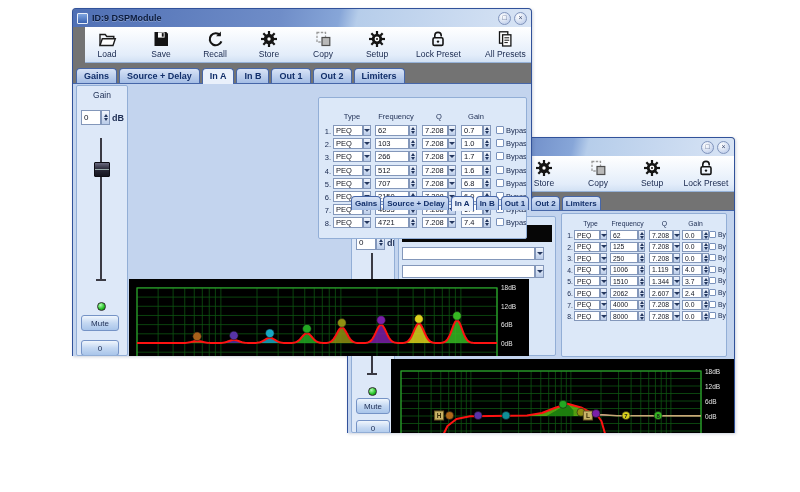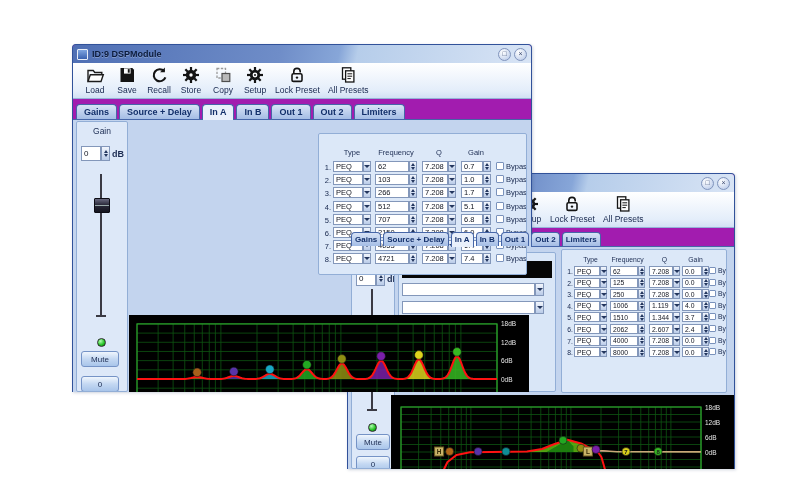--- a/index.html
+++ b/index.html
@@ -1,29 +1,29 @@
 <!DOCTYPE html>
 <html><head>
 <meta charset="utf-8">
 <style>
   html,body{margin:0;padding:0;background:#fff;font-family:"Liberation Sans",sans-serif;}
   #canvas{position:relative;width:800px;height:492px;background:#fff;overflow:hidden;}
   .win{position:absolute;overflow:hidden;border:1px solid #31529a;border-bottom:none;
-       border-radius:4px 4px 0 0;background:#a21caf;box-shadow:1px 1px 3px rgba(60,80,120,.25);margin-top:36px;}
+       border-radius:4px 4px 0 0;background:#737373;box-shadow:1px 1px 3px rgba(60,80,120,.25);}
   .titlebar{position:absolute;left:0;top:0;right:0;display:flex;align-items:center;
        background:linear-gradient(103deg,#4f6fb4 0%,#6f8dc8 45%,#87a6d8 58%,#b6cdea 62%,#d8e4f5 100%);}
   .app-icon{width:9px;height:9px;margin-left:4px;background:linear-gradient(#7fa5e0,#3a62b0);
        border:1px solid #e8eef8;border-radius:1px;flex:none;}
   .title-text{font-size:9px;font-weight:bold;color:#0b1b3c;margin-left:4px;white-space:nowrap;
        text-shadow:0 1px 0 rgba(255,255,255,.25);}
   .tb-btns{margin-left:auto;margin-right:4px;display:flex;gap:3px;}
   .tb-btn{width:11px;height:11px;border-radius:50%;border:1px solid #8094bc;color:#3c4c74;
        background:radial-gradient(circle at 35% 30%,#ffffff,#c9d6ee 70%,#a8bcdf);
        font-size:7px;line-height:10px;text-align:center;cursor:default;}
-  .toolbar{position:absolute;left:0;right:0;display:flex;align-items:flex-start;gap:8px;
+  .toolbar{position:absolute;left:12px;right:0;display:flex;align-items:flex-start;gap:30px;
        padding:2px 8px 0 10px;background:linear-gradient(#ffffff,#e3edfa 80%,#d2e1f4);
        border-bottom:1px solid #96b2d8;box-sizing:border-box;}
   .tool-btn{display:flex;flex-direction:column;align-items:center;min-width:24px;}
   .tool-icon{width:20px;height:20px;}
   .tool-icon svg{width:20px;height:20px;display:block;}
   .tool-label{font-size:8.5px;color:#16264c;white-space:nowrap;margin-top:0px;}
   .tabs{position:absolute;left:0;right:0;display:flex;align-items:flex-end;gap:2px;padding-left:3px;}
   .tab{border:1px solid #4666a8;border-bottom:none;border-radius:4px 4px 0 0;color:#122f6a;
        font-weight:bold;background:linear-gradient(#d8e3f6,#a4bde5);white-space:nowrap;position:relative;}
   .tab.active{background:#e9f0fb;z-index:6;}
@@ -681,21 +681,21 @@
           </div>
           <div class="pp fld" style="left: 56px; top: 0px; width: 34px; height: 11px; font-size: 7.5px;">512</div>
           <div class="pp spn" style="left: 90px; top: 0px; width: 8px; height: 11px;">
             <i class="up"></i>
             <i class="dn"></i>
           </div>
           <div class="pp fld" style="left: 103px; top: 0px; width: 26px; height: 11px; font-size: 7.5px;">7.208</div>
           <div class="pp dd" style="left: 129px; top: 0px; width: 8px; height: 11px;">
             <i></i>
           </div>
-          <div class="pp fld" style="left: 142px; top: 0px; width: 22px; height: 11px; font-size: 7.5px;">5.1</div>
+          <div class="pp fld" style="left: 142px; top: 0px; width: 22px; height: 11px; font-size: 7.5px;">1.6</div>
           <div class="pp spn" style="left: 164px; top: 0px; width: 8px; height: 11px;">
             <i class="up"></i>
             <i class="dn"></i>
           </div>
           <div class="pp chk" style="left: 177px; top: 1px; width: 8px; height: 8px;"></div>
           <div class="pp" style="left: 187px; top: 1px; font-size: 7.5px; color: rgb(22, 38, 76);">Bypass</div>
         </div>
         <div class="pp" style="left: 0px; top: 79.8px; right: 0px; height: 13.2px;">
           <div class="pp" style="left: 2px; top: 2px; width: 10px; text-align: right; font-size: 7.5px; color: rgb(22, 38, 76);">5.</div>
           <div class="pp fld" style="left: 14px; top: 0px; width: 30px; height: 11px; font-size: 7.5px;">PEQ</div>

